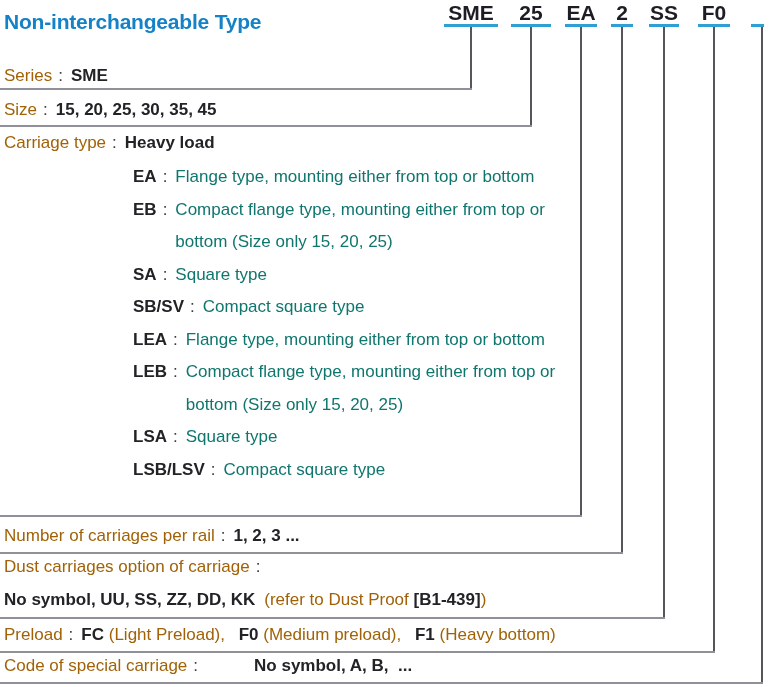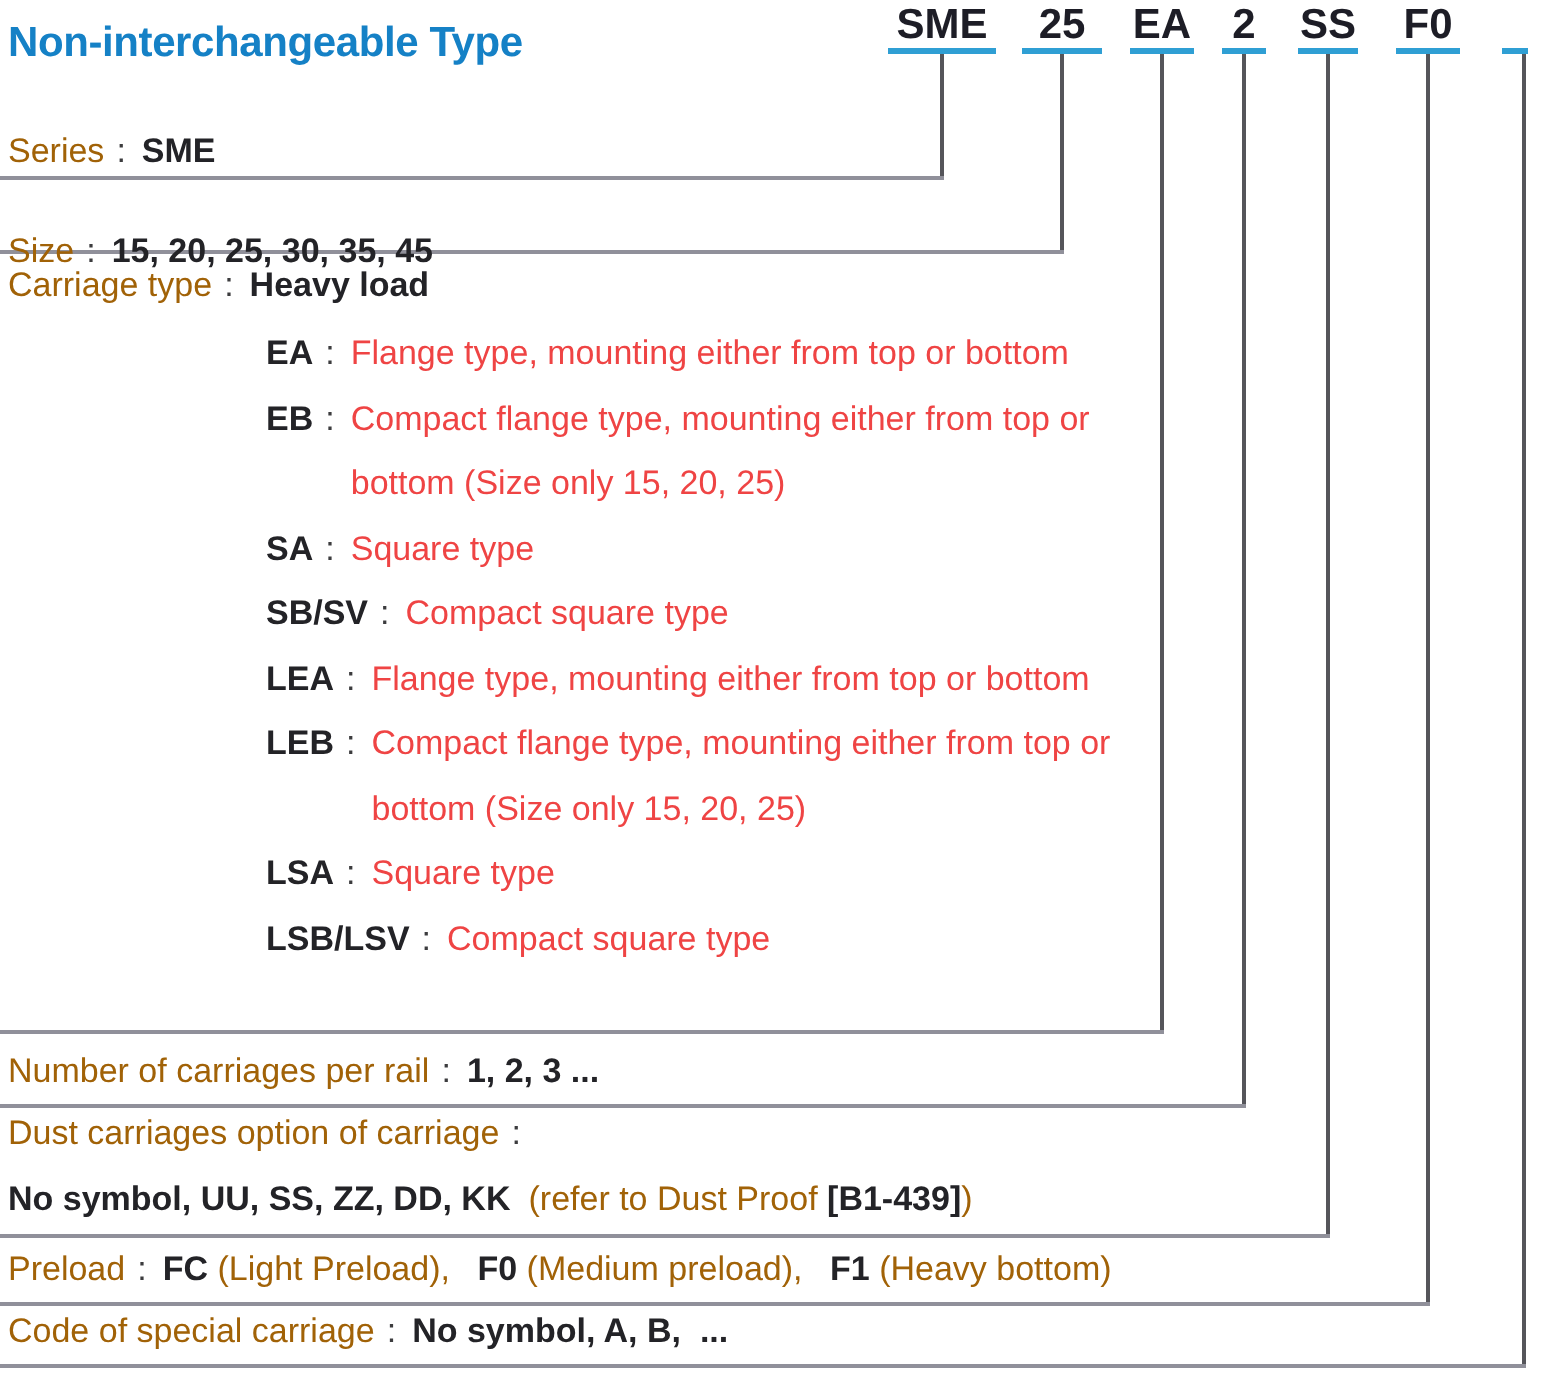--- a/index.html
+++ b/index.html
@@ -41,23 +41,23 @@
   .lbl{font-weight:normal;color:#a16207;}
   .val{font-weight:bold;color:#232327;}
   .colon{color:#3c3c3e;font-weight:normal;margin:0 8px 0 6px;}
   .colon.tail{margin:0 0 0 6px;}
   .items{
     position:absolute;left:133px;top:161px;width:446px;
     font-size:17px;line-height:32.5px;
   }
   .item{display:flex;align-items:flex-start;}
   .item .code{font-weight:bold;color:#232327;white-space:nowrap;}
-  .item .desc{flex:1;color:#ef4444;}
+  .item .desc{flex:1;color:#0f766e;}
   .subhead{font-weight:bold;color:#232327;}
-  .pre{white-space:pre;}
+  .pre{white-space:pre;margin-left:48px;}
   .gap-l{margin-left:9px;}
 </style>
 </head>
 <body>
 
 <div class="canvas">
 
   <div class="title">Non-interchangeable Type</div>
 
   <span class="seg-label" style="left:471px">SME</span>
@@ -89,21 +89,21 @@
   <div class="hline" style="top:515px;width:582px"></div>
   <div class="hline" style="top:552px;width:623px"></div>
   <div class="hline" style="top:617px;width:665px"></div>
   <div class="hline" style="top:651px;width:715px"></div>
   <div class="hline" style="top:682px;width:763px"></div>
 
   <div class="row" style="top:66px">
     <span class="lbl">Series</span><span class="colon">:</span><span class="val">SME</span>
   </div>
 
-  <div class="row" style="top:116px">
+  <div class="row" style="top:100px">
     <span class="lbl">Size</span><span class="colon">:</span><span class="val">15, 20, 25, 30, 35, 45</span>
   </div>
 
   <div class="row" style="top:133px">
     <span class="lbl">Carriage type</span><span class="colon">:</span><span class="val">Heavy load</span>
   </div>
 
   <div class="items">
     <div class="item">
       <span class="code">EA</span>

